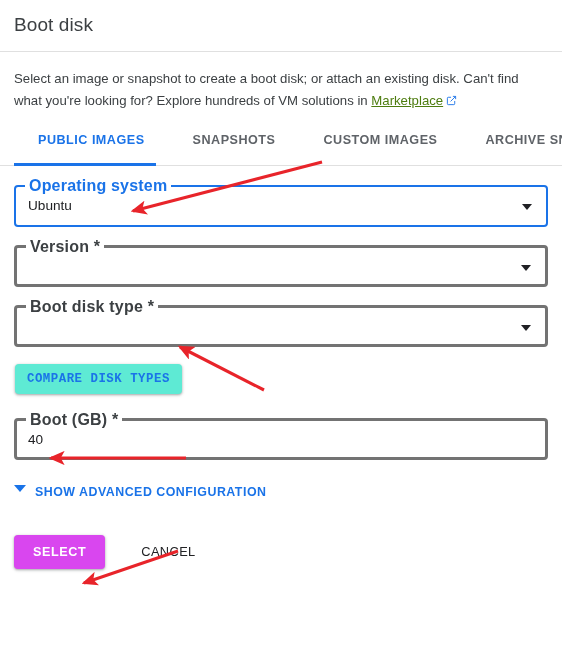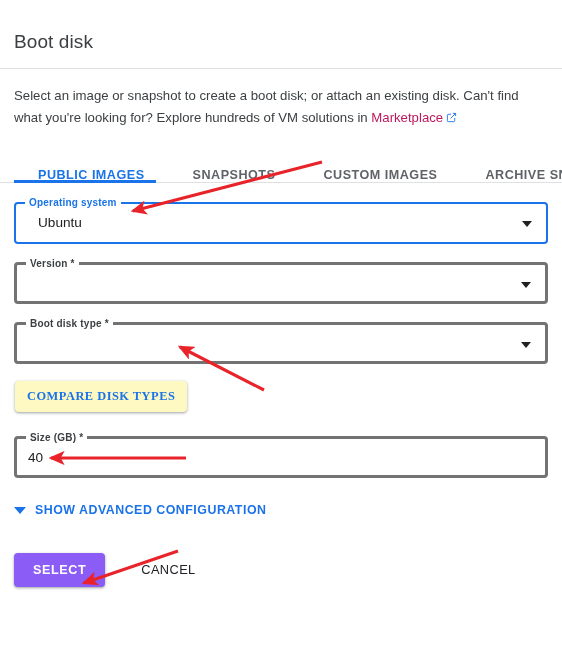--- a/index.html
+++ b/index.html
@@ -15,57 +15,58 @@
     font-family: "Liberation Sans", sans-serif;
     color: #202124;
     -webkit-font-smoothing: antialiased;
   }
 
   
   .dialog-title {
     font-size: 19px;
     font-weight: 400;
     color: #3c4043;
-    padding: 31px 0 0 14px;
+    padding: 14px 0 0 14px;
     letter-spacing: 0.1px;
   }
   .title-divider {
     margin-top: 15px;
     height: 1px;
     background: #e0e0e0;
     width: 100%;
   }
 
   
   .description {
     padding: 16px 14px 0 14px;
     font-size: 13.2px;
     line-height: 22px;
     color: #3c4043;
     max-width: 520px;
   }
   .mk-link {
-    color: #be185d;
+    color: #4d7c0f;
+    text-decoration: underline;
     cursor: pointer;
   }
   .ext-icon {
     display: inline-block;
     vertical-align: -1px;
     margin-left: 3px;
   }
 
   
   .tabs-wrap {
     position: relative;
     margin-top: 18px;
     height: 36px;
   }
   .tabs {
     display: flex;
-    align-items: flex-end;
+    align-items: flex-start;
     padding-left: 14px;
     height: 34px;
     white-space: nowrap;
   }
   .tab {
     font-size: 12.6px;
     font-weight: 600;
     letter-spacing: 0.5px;
     color: #5f6368;
     padding: 2px 24px 0 24px;
@@ -103,35 +104,35 @@
   }
   .field.focused {
     border: 2px solid #1a73e8;
   }
   .field-label {
     position: absolute;
     top: -7px;
     left: 9px;
     background: #ffffff;
     padding: 0 4px;
-    font-size: 10px;
+    font-size: 16px;
     font-weight: 700;
     letter-spacing: 0.2px;
     color: #3c4043;
     line-height: 12px;
   }
   .field.focused .field-label { color: #1a73e8; }
   .field-value {
     position: absolute;
     left: 11px;
     top: 11px;
     font-size: 13.6px;
     color: #202124;
   }
-  .field.focused .field-value { left: 22px; }
+  .field.focused .field-value { left: 12px; }
   .caret {
     position: absolute;
     right: 14px;
     top: 17px;
     width: 0; height: 0;
     border-left: 5px solid transparent;
     border-right: 5px solid transparent;
     border-top: 6px solid #202124;
   }
   .helper-text {
@@ -145,34 +146,34 @@
   
   .compare-btn {
     display: inline-block;
     margin-top: 17px;
     margin-left: 1px;
     padding: 8px 12px 8px 12px;
     font-size: 12.4px;
     font-weight: 700;
     letter-spacing: 0.5px;
     color: #1a73e8;
-    background: #fef9c3;
+    background: #5eead4;
     border: none;
     border-radius: 4px;
     box-shadow: 0 1px 2px rgba(60,64,67,.3), 0 1px 3px 1px rgba(60,64,67,.15);
     cursor: pointer;
-    font-family: Liberation Serif, serif;
+    font-family: Liberation Mono, monospace;
   }
 
   
   .advanced {
     margin-top: 25px;
     padding-left: 14px;
     display: flex;
-    align-items: center;
+    align-items: flex-start;
     gap: 9px;
     cursor: pointer;
     width: max-content;
   }
   .chev {
     width: 0; height: 0;
     border-left: 6px solid transparent;
     border-right: 6px solid transparent;
     border-top: 7px solid #1a73e8;
   }
@@ -184,21 +185,21 @@
   }
 
   
   .actions {
     margin-top: 35px;
     padding-left: 14px;
     display: flex;
     align-items: center;
   }
   .btn-select {
-    background: #8b5cf6;
+    background: #d946ef;
     color: #fff;
     border: none;
     border-radius: 4px;
     padding: 10px 19px;
     font-size: 12.6px;
     font-weight: 700;
     letter-spacing: 0.6px;
     cursor: pointer;
     box-shadow: 0 1px 2px rgba(60,64,67,.3), 0 1px 3px 1px rgba(60,64,67,.15);
     font-family: inherit;
@@ -270,21 +271,21 @@
   <div class="field">
     <span class="field-label">Boot disk type *</span>
     <span class="caret"></span>
   </div>
 
   
   <button class="compare-btn">COMPARE DISK TYPES</button>
 
   
   <div class="field" style="margin-top:24px;">
-    <span class="field-label">Size (GB) *</span>
+    <span class="field-label">Boot (GB) *</span>
     <span class="field-value">40</span>
   </div>
 </div>
 
 <div class="advanced">
   <span class="chev"></span>
   <span class="advanced-label">SHOW ADVANCED CONFIGURATION</span>
 </div>
 
 <div class="actions">

